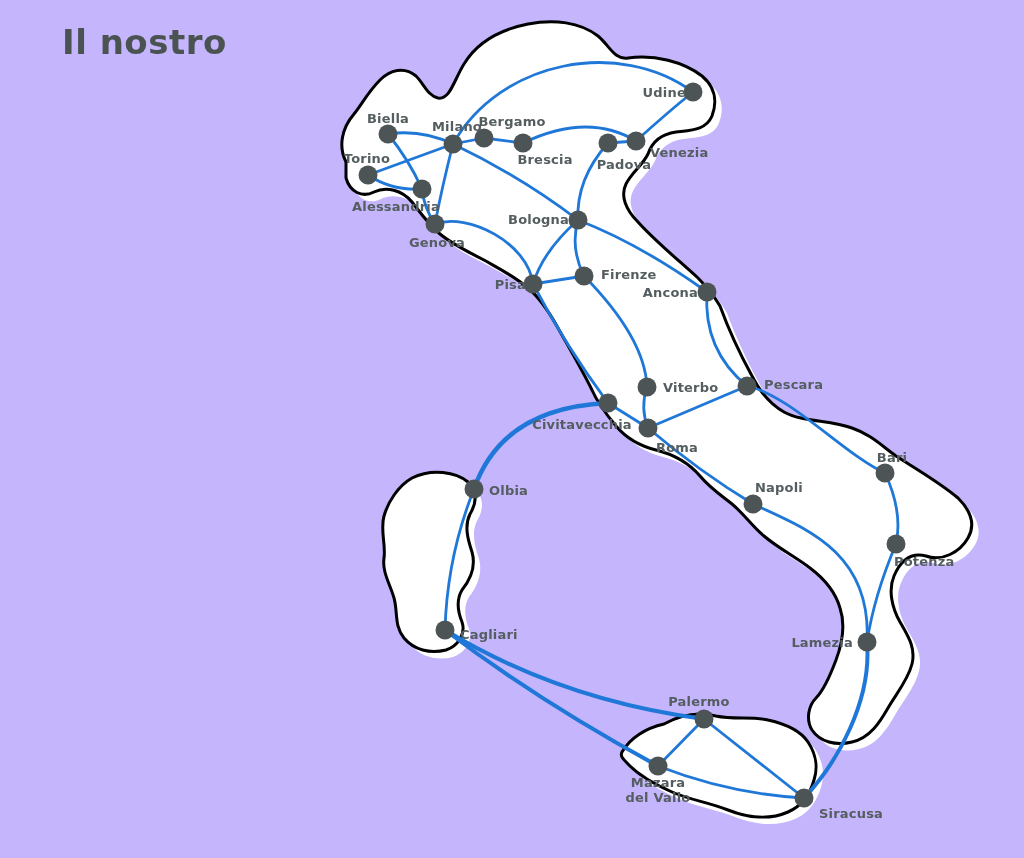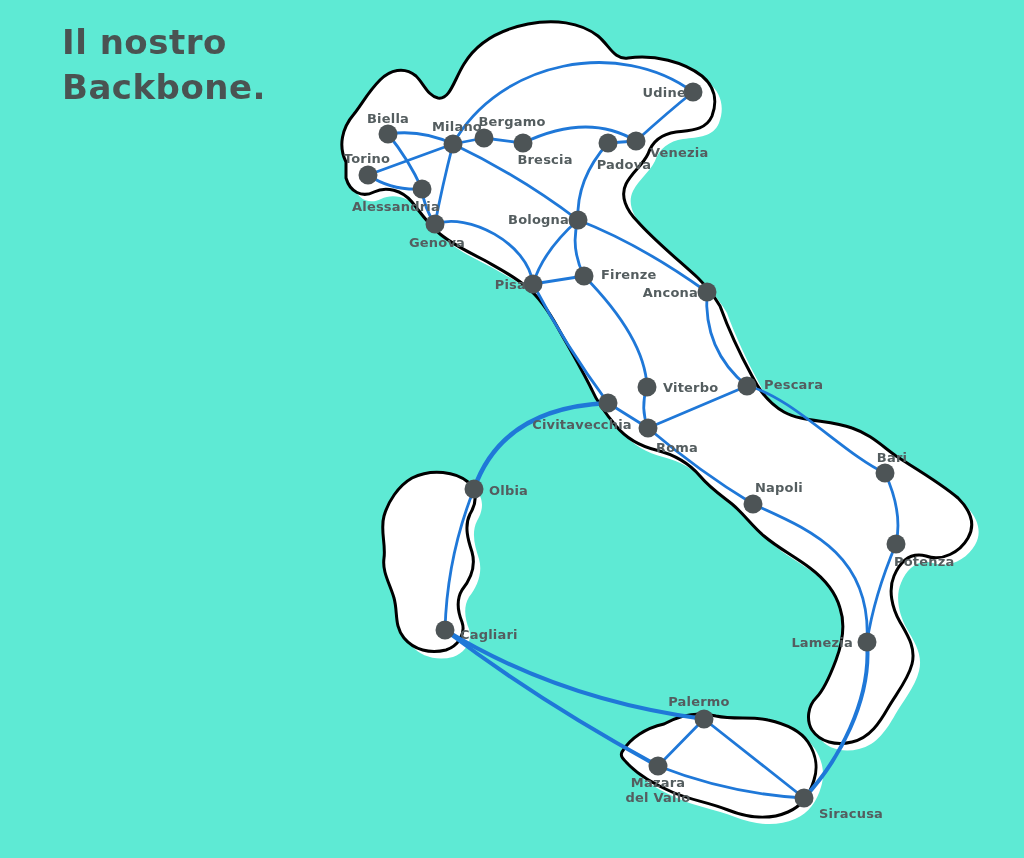--- a/index.html
+++ b/index.html
@@ -1,31 +1,30 @@
 <!DOCTYPE html>
 <html><head>
 <meta charset="utf-8">
 <style>
   html,body{margin:0;padding:0;background:#000;width:1024px;height:858px;overflow:hidden;}
-  .stage{position:relative;width:1024px;height:858px;background:#5eead4;font-family:"Liberation Sans",sans-serif;}
+  .stage{position:relative;width:1024px;height:858px;background:#c4b5fd;font-family:"Liberation Sans",sans-serif;}
   .page-title{position:absolute;left:62px;top:20px;margin:0;font-size:34px;line-height:45px;
     font-weight:600;letter-spacing:.5px;color:#4a5352;font-family:"DejaVu Sans","Liberation Sans",sans-serif;}
   .page-title span{display:block;}
   svg{position:absolute;left:0;top:0;}
   .land-shadow{fill:#ffffff;}
   .land{fill:#ffffff;stroke:#000000;stroke-width:3;stroke-linejoin:round;}
   .city-label{font-family:"DejaVu Sans","Liberation Sans",sans-serif;font-weight:700;font-size:13px;letter-spacing:.2px;}
 </style>
 </head>
 <body>
 
 <div class="stage">
   <h1 class="page-title">
     <span>Il nostro</span>
-    <span>Backbone.</span>
   </h1>
 
   <svg id="map-svg" width="1024" height="858" viewBox="0 0 1024 858">
 
     <g>
 
       <g transform="translate(7,7)">
         <path class="land-shadow" d="M 346,162 C 338,146 342,128 354,114 C 362,104 368,92 380,80 C 390,70 404,66 416,76 C 424,84 428,96 438,98 C 450,100 454,80 464,64 C 476,44 498,30 528,24 C 554,19 580,22 598,36 C 610,46 614,60 628,58 C 654,54 684,62 702,76 C 714,86 718,100 712,116 C 706,130 692,130 676,132 C 662,134 652,142 648,154 C 642,166 632,172 626,184 C 620,196 626,210 638,222 C 654,240 676,258 698,278 C 708,288 714,296 720,306 C 728,328 740,354 752,376 C 760,392 770,404 784,412 C 802,422 830,420 852,428 C 870,434 882,446 896,456 C 918,470 942,484 958,498 C 970,510 976,524 968,538 C 960,552 942,562 926,556 C 910,552 900,562 894,576 C 888,590 892,608 900,622 C 908,636 916,648 912,664 C 908,680 896,694 888,708 C 880,722 870,738 852,742 C 836,746 820,742 812,730 C 806,720 808,706 816,698 C 824,690 830,676 836,660 C 842,644 846,626 840,608 C 836,594 826,580 810,568 C 794,556 778,548 764,536 C 752,526 744,514 732,504 C 722,496 710,488 700,476 C 688,462 672,454 656,450 C 640,446 626,438 616,426 C 606,414 598,404 592,390 C 580,366 568,346 558,328 C 548,310 540,298 528,288 C 514,276 498,268 484,260 C 468,252 452,244 440,234 C 428,224 420,212 412,202 C 402,190 386,186 374,192 C 362,198 350,192 346,178 Z"></path>
         <path class="land-shadow" d="M 412,478 C 432,468 456,472 468,482 C 478,492 476,504 470,514 C 464,526 468,540 472,552 C 476,566 470,580 462,590 C 456,600 458,612 462,622 C 466,634 458,646 446,650 C 430,654 414,650 404,638 C 394,626 398,612 394,598 C 390,584 382,572 384,558 C 386,544 380,530 384,516 C 388,502 398,486 412,478 Z"></path>
         <path class="land-shadow" d="M 622,752 C 630,738 646,728 664,724 C 682,714 700,712 716,716 C 734,720 752,716 768,720 C 786,724 800,730 808,742 C 816,754 818,768 814,780 C 810,794 802,806 788,812 C 770,820 748,818 728,810 C 708,802 690,800 672,792 C 654,784 640,776 630,766 C 622,758 620,756 622,752 Z"></path>

